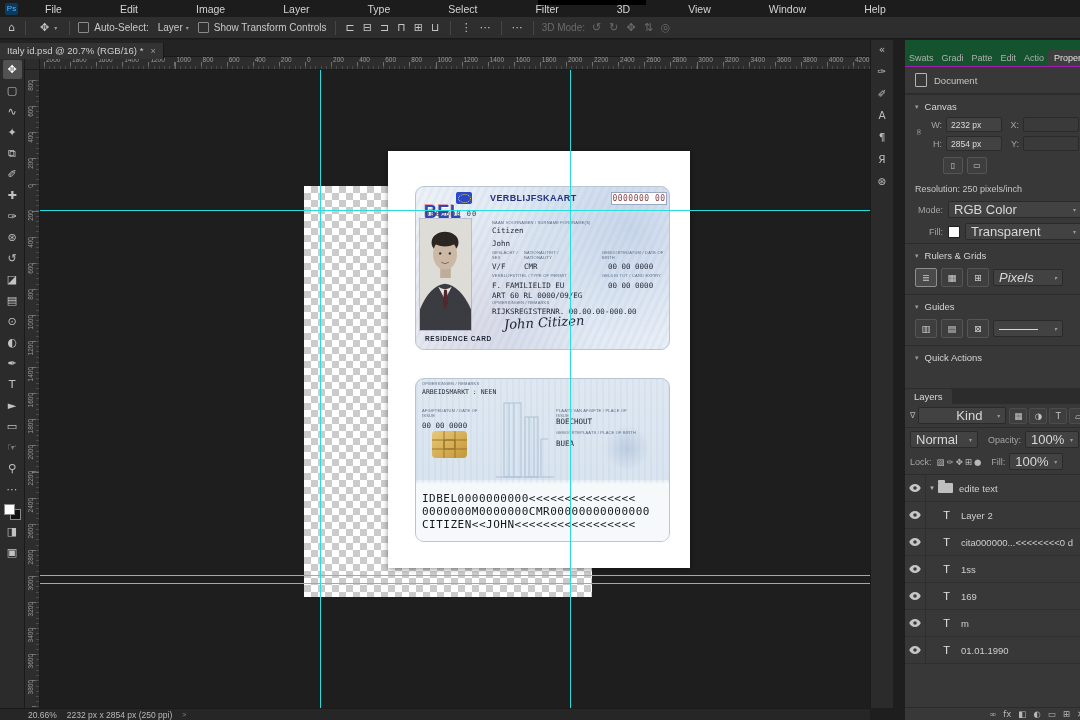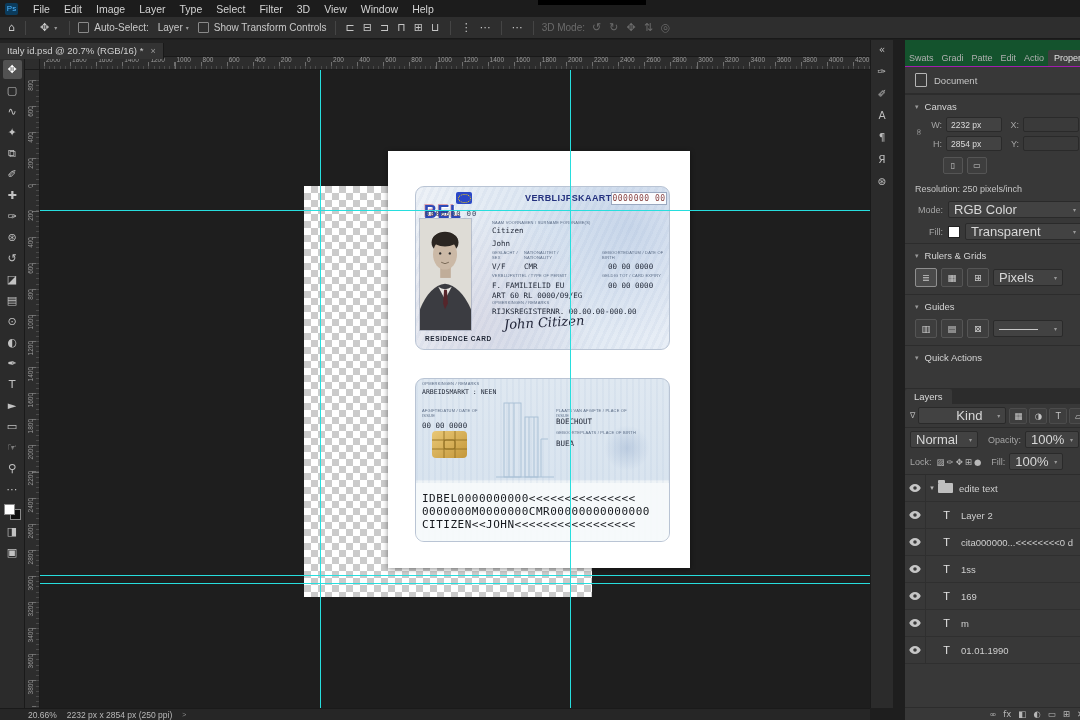--- a/index.html
+++ b/index.html
@@ -3,23 +3,23 @@
 <meta charset="utf-8">
 <style>
   html,body{margin:0;padding:0;background:#111;}
   #app{position:relative;width:1080px;height:720px;background:#1e1e1e;overflow:hidden;
        font-family:"Liberation Sans",sans-serif;color:#ccc;-webkit-font-smoothing:antialiased;}
   .icon{font-family:"DejaVu Sans",sans-serif;}
 
   
   .menubar{position:absolute;left:0;top:0;width:100%;height:17px;background:#1c1c1c;
            display:flex;align-items:center;font-size:10.5px;color:#d4d4d4;z-index:60;}
-  .app-icon{width:13px;height:12px;margin:0 8px 0 5px;background:#0b3b5c;color:#4db4ff;
+  .app-icon{width:13px;height:12px;margin:0 20px 0 5px;background:#0b3b5c;color:#4db4ff;
             font-size:8px;display:flex;align-items:center;justify-content:center;border-radius:2px;text-align:center;}
-  .menu-items{display:flex;}
+  .menu-items{display:flex;gap:44px;}
   .menu-item{padding:1px 7px;cursor:default;}
   .black-notch{position:absolute;left:538px;top:0;width:108px;height:5px;background:#000;z-index:70;}
 
   
   .optionsbar{position:absolute;left:0;top:17px;width:100%;height:22px;background:#2e2e2e;
               border-bottom:1px solid #191919;display:flex;align-items:center;font-size:10px;
               color:#c9c9c9;padding:0 6px;gap:5px;z-index:60;box-sizing:border-box;}
   .ob-sep{width:1px;height:14px;background:#454545;margin:0 3px;}
   .ob-icon{font-size:11px;color:#c6c6c6;padding:0 2px;font-family:"DejaVu Sans",sans-serif;}
   .ob-group{display:flex;gap:4px;align-items:center;}
@@ -92,21 +92,21 @@
       linear-gradient(100deg,#eef2f7 0%,#dde7f2 45%,#e8eef6 100%);}
   .card-back{top:378px;background:
       repeating-linear-gradient(90deg,rgba(120,150,190,.07) 0 2px,transparent 2px 6px),
       linear-gradient(180deg,#dfe8f1 0%,#d9e4ef 62%,#eef3f6 63%,#f4f7f9 100%);}
   .lbl{font-size:4px;color:#5a6b85;letter-spacing:.2px;line-height:4.6px;text-transform:uppercase;}
   .val{font-family:"DejaVu Sans Mono",monospace;font-size:7.5px;color:#1d2433;white-space:nowrap;}
   .cf-bel{left:8px;top:15px;font-weight:bold;font-size:18px;color:#2d49b8;
           letter-spacing:.5px;text-shadow:.7px .7px 0 #ffffff,-.7px -.7px 0 rgba(212,106,122,.6);}
   .cf-flag{left:40px;top:5px;width:16px;height:12px;background:#2b48c8;border-radius:2px;}
   .cf-flag::after{content:"";position:absolute;inset:1.5px;border:1px dotted #ffd400;border-radius:50%;}
-  .cf-title{left:74px;top:6px;font-size:9px;font-weight:bold;color:#23307e;letter-spacing:.4px;margin-left:35px;}
+  .cf-title{left:74px;top:6px;font-size:9px;font-weight:bold;color:#23307e;letter-spacing:.4px;}
   .cf-numbox{left:195px;top:5px;width:56px;height:13px;background:#fbfcfe;border:1px solid #9aa8c0;
              display:flex;align-items:center;justify-content:center;font-family:"DejaVu Sans Mono",monospace;
              font-size:8px;color:#8a4545;letter-spacing:.5px;box-sizing:border-box;}
   .cf-numside{left:9px;top:23px;font-family:"DejaVu Sans Mono",monospace;font-size:7px;color:#3c4660;letter-spacing:1px;}
   .cf-photo{left:3px;top:31px;width:53px;height:113px;border:1px solid rgba(120,130,150,.4);box-sizing:border-box;}
   .f-name-lbl{left:76px;top:34px;}   .f-surname{left:76px;top:39px;}
   .f-given{left:76px;top:52px;}
   .f-sex-lbl{left:76px;top:64px;width:28px;} .f-sex{left:76px;top:75px;}
   .f-nat-lbl{left:108px;top:64px;width:58px;} .f-nat{left:108px;top:75px;}
   .f-birth-lbl{left:186px;top:64px;width:64px;} .f-birth{left:192px;top:75px;}
@@ -170,21 +170,21 @@
   .mlabel{width:28px;text-align:right;color:#a5a5a5;font-size:9px;}
   .select{height:15px;background:#424242;border:1px solid #2a2a2a;border-radius:2px;display:flex;
           align-items:center;justify-content:space-between;padding:0 5px;color:#d8d8d8;font-size:13px;flex:1;}
   .select::after{content:"▾";font-size:6px;color:#999;margin-left:4px;}
   .indent-select{margin-left:33px;}
   .fill-swatch{width:10px;height:10px;background:#fff;border:1px solid #222;flex:0 0 auto;}
   .icon-btn-row{display:flex;align-items:center;gap:4px;padding:4px 10px 7px;}
   .sq-btn{width:20px;height:17px;background:#3e3e3e;border:1px solid #555;border-radius:2px;display:flex;
           align-items:center;justify-content:center;color:#c9c9c9;font-size:9.5px;font-family:"DejaVu Sans",sans-serif;}
   .sq-btn.active{border-color:#8f8f8f;background:#4a4a4a;}
-  .units-select{flex:0 0 58px;}
+  .units-select{flex:0 0 58px;font-style:italic;}
 
   .layers{position:absolute;left:0;top:348px;bottom:0;width:100%;background:#383838;display:flex;
           flex-direction:column;box-sizing:border-box;font-size:9.5px;}
   .layers-tabrow{height:16px;background:#2c2c2c;display:flex;align-items:flex-end;flex:0 0 auto;}
   .ltab{background:#383838;color:#dadada;font-size:9.5px;padding:2px 9px;border-radius:2px 2px 0 0;}
   .filter-row{display:flex;align-items:center;gap:3px;padding:3px 5px;border-bottom:1px solid #2c2c2c;flex:0 0 auto;}
   .funnel{color:#b5b5b5;font-size:8px;font-family:"DejaVu Sans",sans-serif;}
   .kind-select{flex:0 0 44px;padding-left:37px;}
   .ficon{width:16px;height:14px;background:#3e3e3e;border:1px solid #4c4c4c;border-radius:2px;font-size:8.5px;
          display:flex;align-items:center;justify-content:center;color:#c5c5c5;font-family:"DejaVu Sans",sans-serif;}

